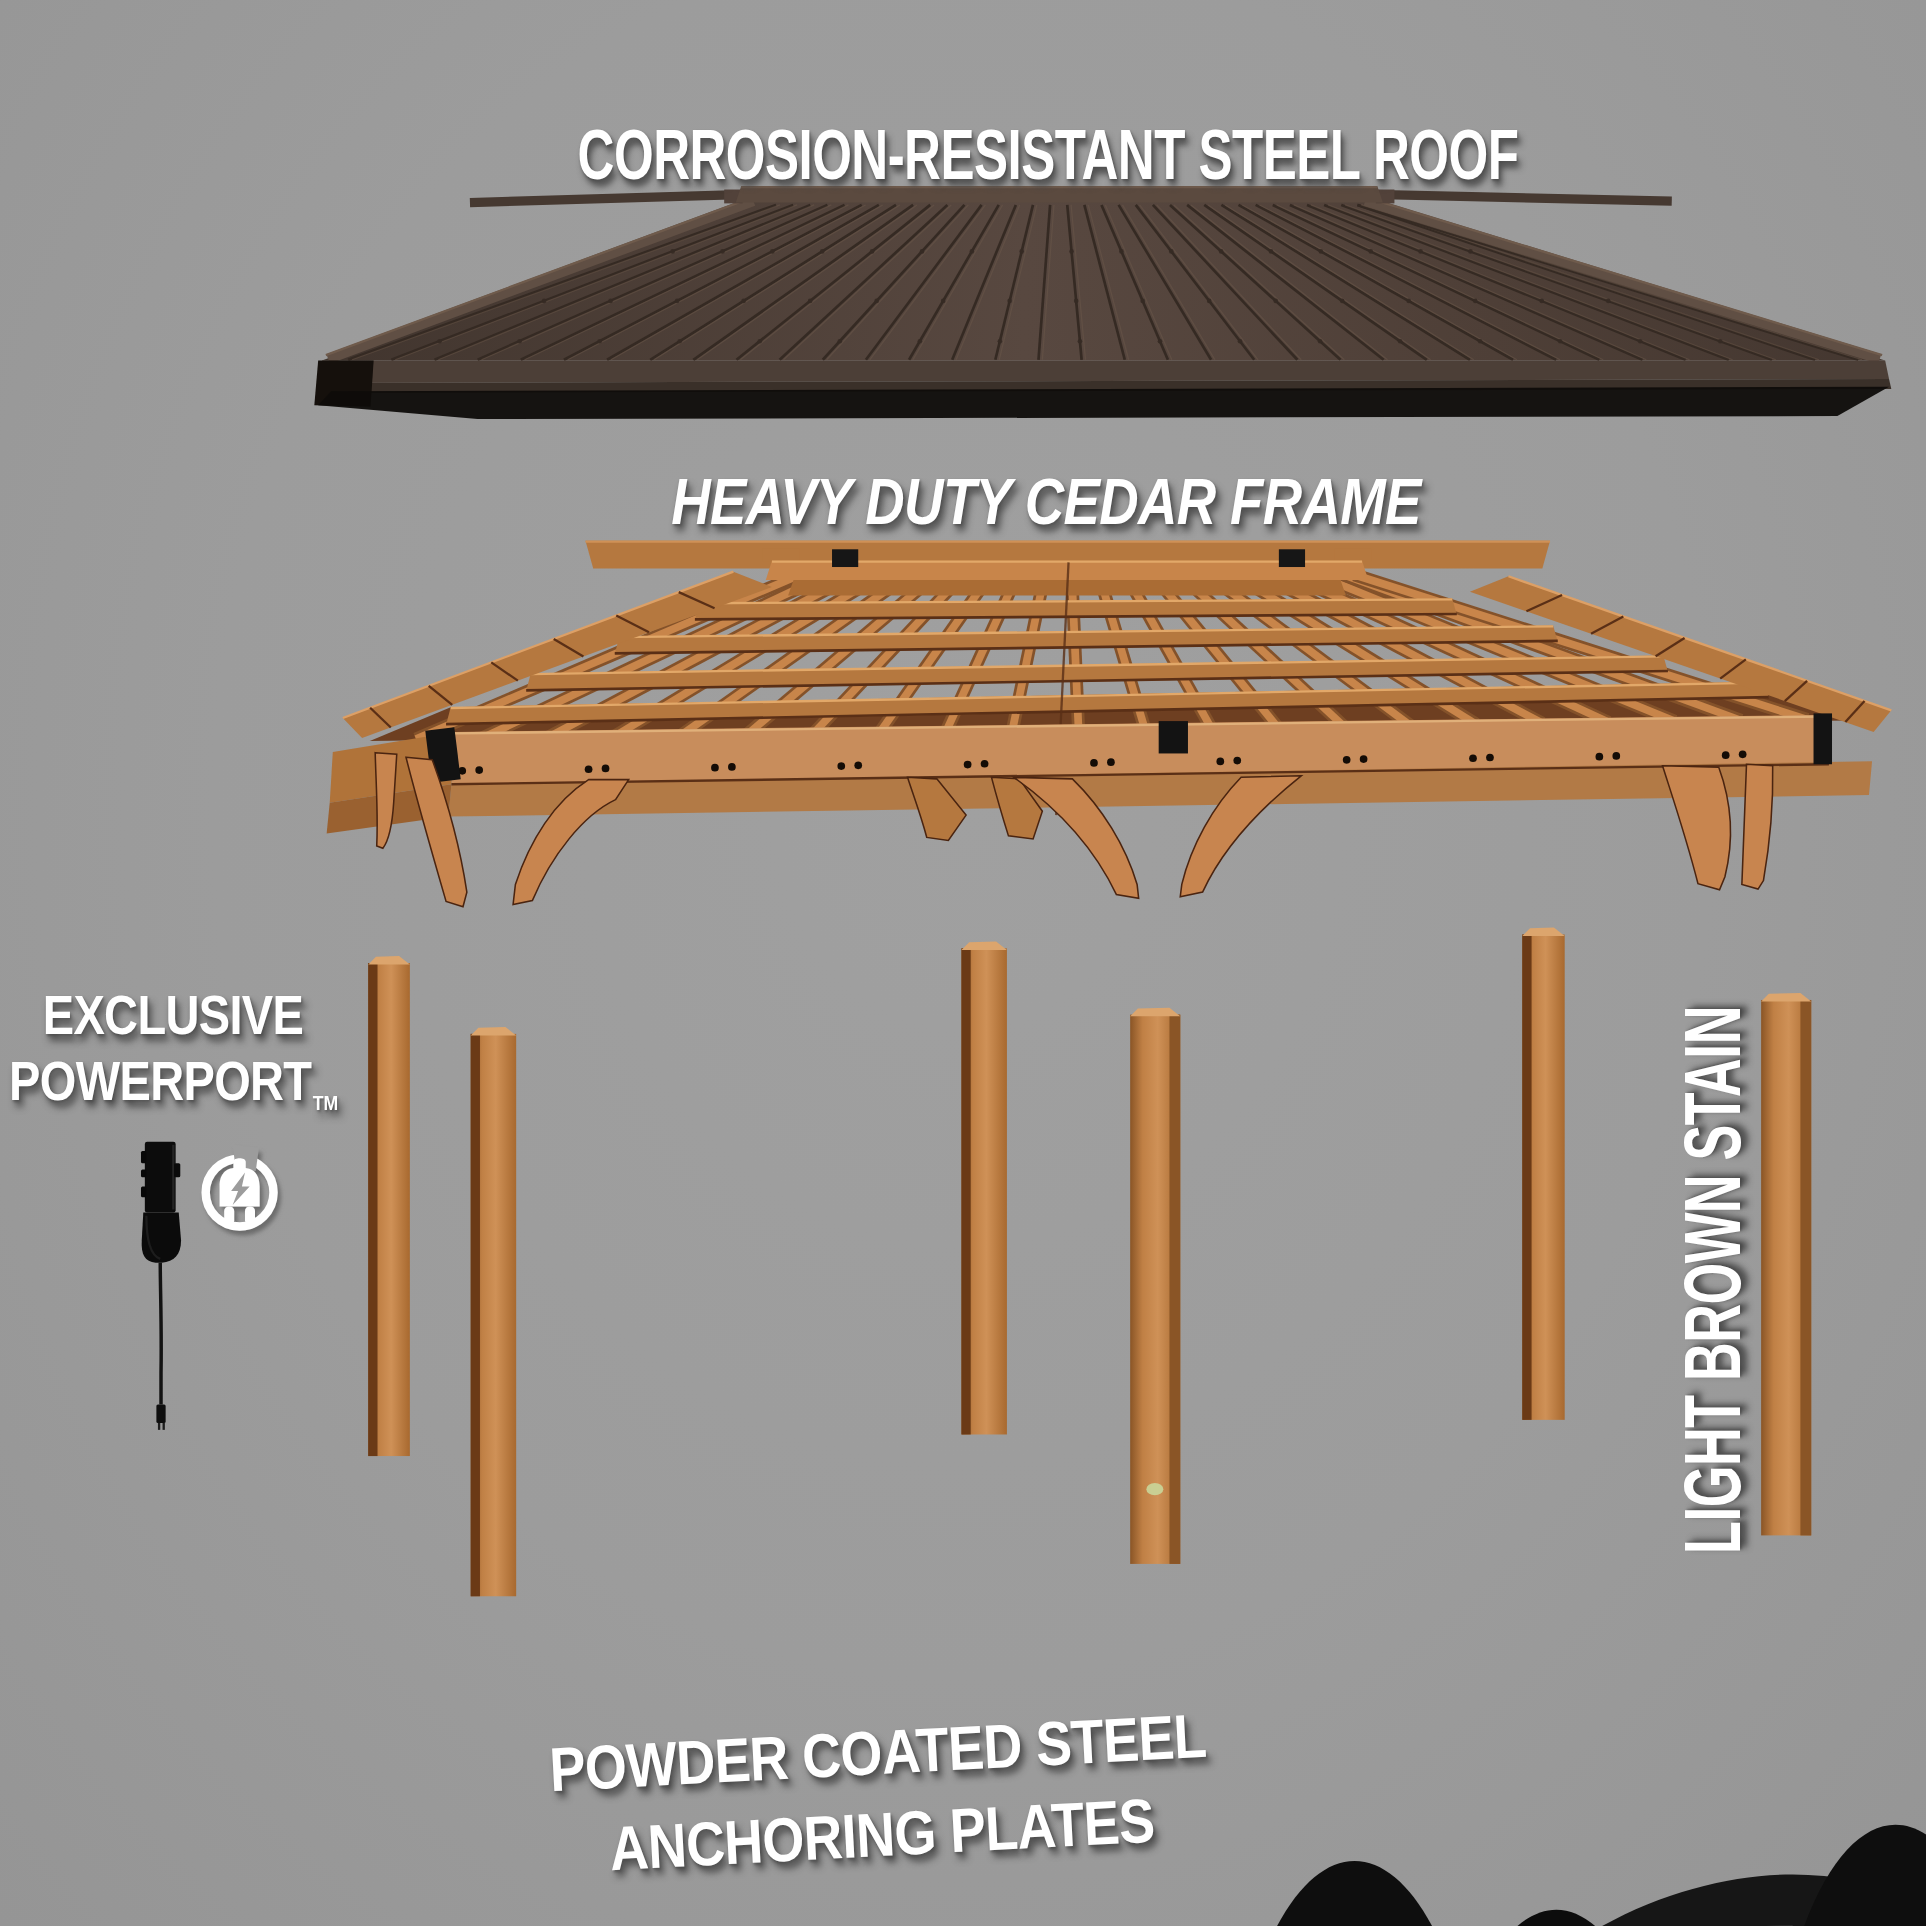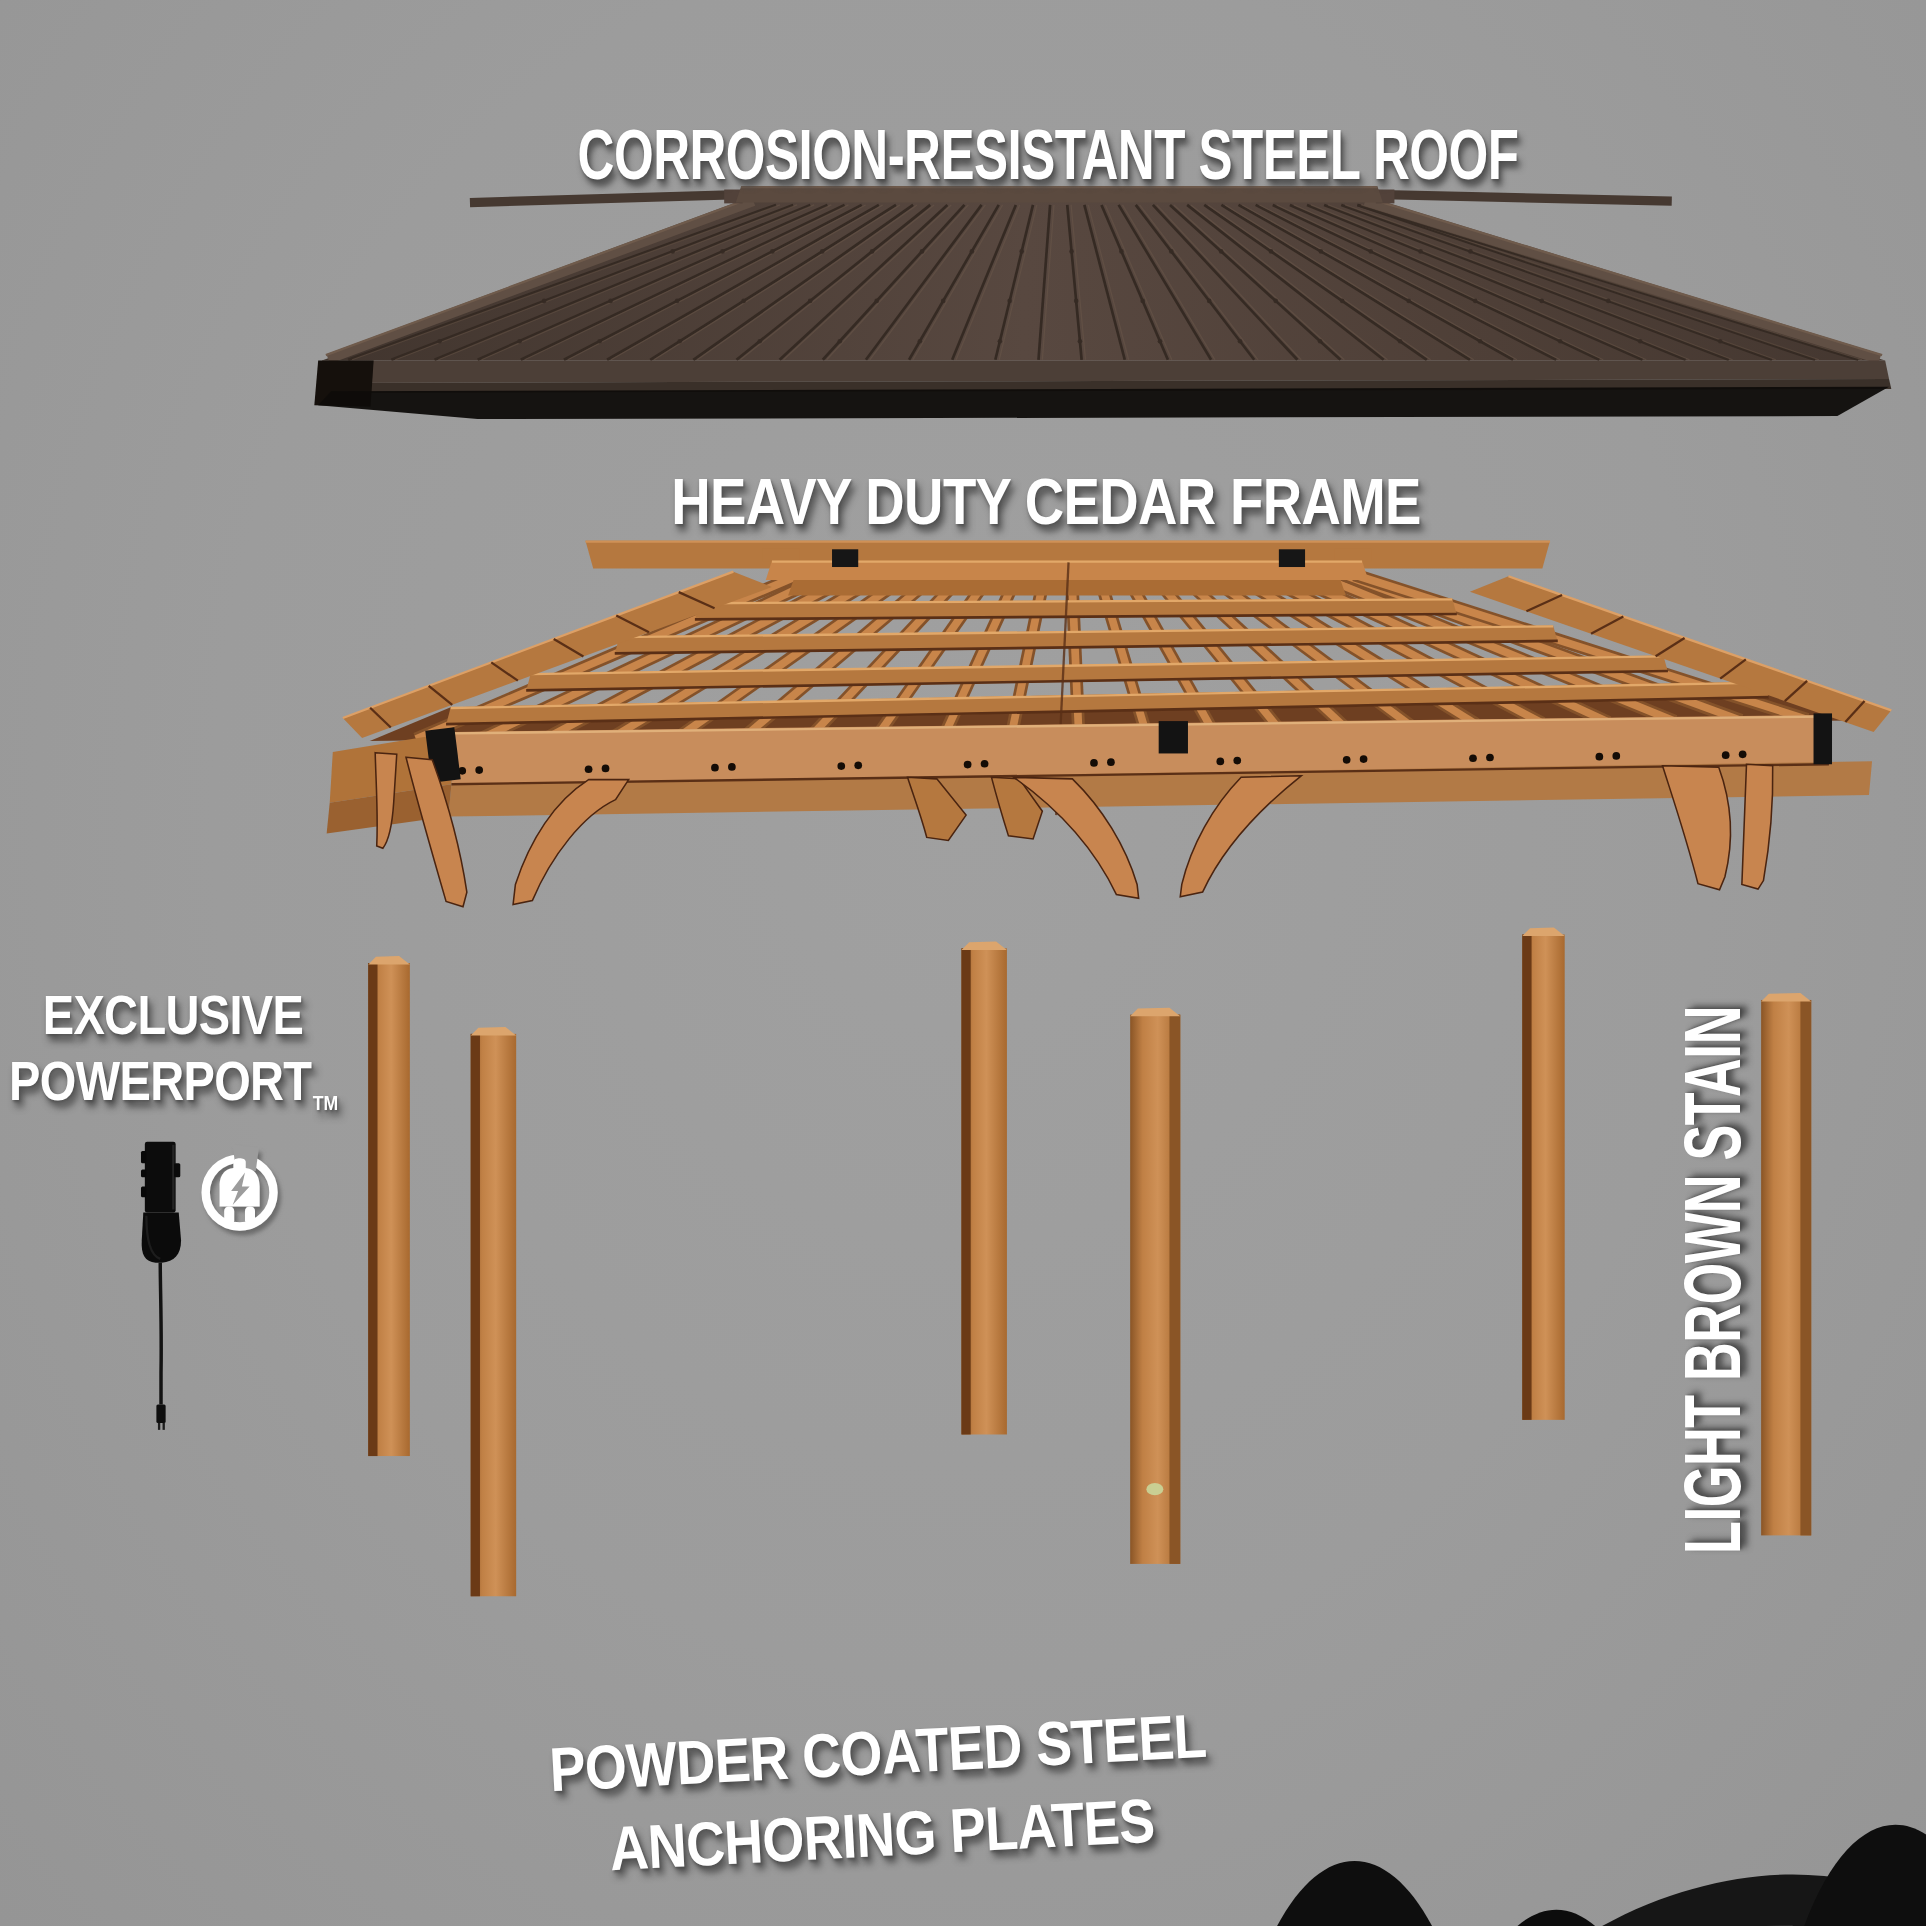--- a/index.html
+++ b/index.html
@@ -6,21 +6,21 @@
   .stage{position:relative;width:1926px;height:1926px;overflow:hidden;
          background:radial-gradient(ellipse at 50% 42%, #a0a0a0 0%, #9c9c9c 55%, #959595 100%);
          font-family:"Liberation Sans",sans-serif;}
   svg.scene{position:absolute;left:0;top:0;width:1926px;height:1926px;}
   .label{position:absolute;color:#fff;font-weight:bold;white-space:nowrap;
          text-shadow:4.6px 7px 7.7px rgba(70,70,70,.9),1.5px 2.3px 3.1px rgba(80,80,80,.8);
          letter-spacing:-0.8px;}
   .label .cx{display:inline-block;transform-origin:50% 50%;}
   .c72{transform:scaleX(.72);} .c84{transform:scaleX(.84);} .c87{transform:scaleX(.87);} .c68{transform:scaleX(.68);}
   .t-roof{left:1048px;top:114px;font-size:71px;transform:translateX(-50%);}
-  .t-frame{left:1046px;top:464px;font-size:65px;transform:translateX(-50%);}
+  .t-frame{left:1046px;top:464px;font-size:65px;transform:translateX(-50%);font-style:italic;}
   .t-power{left:173px;top:982px;font-size:56px;line-height:1.17;text-align:center;transform:translateX(-50%);}
   .t-power .tm{font-size:21px;letter-spacing:0;position:relative;top:10.8px;left:1.5px;}
   .t-stain{left:1713px;top:1280px;font-size:79px;transform:translate(-50%,-50%) rotate(-90deg);}
   .t-anchor{left:880px;top:1712px;font-size:62px;line-height:1.33;text-align:center;
             transform:translateX(-50%) rotate(-3deg);}
 </style>
 </head>
 <body>
 
 <div class="stage">

